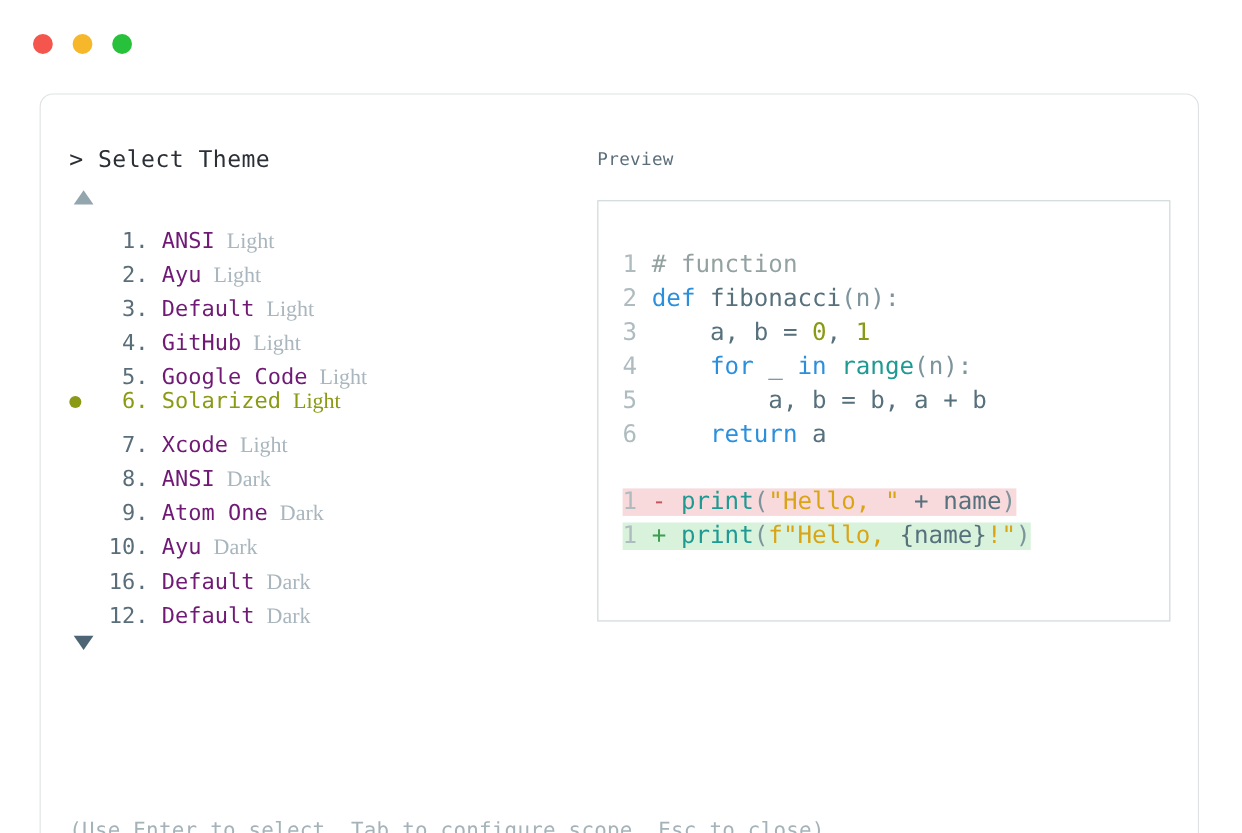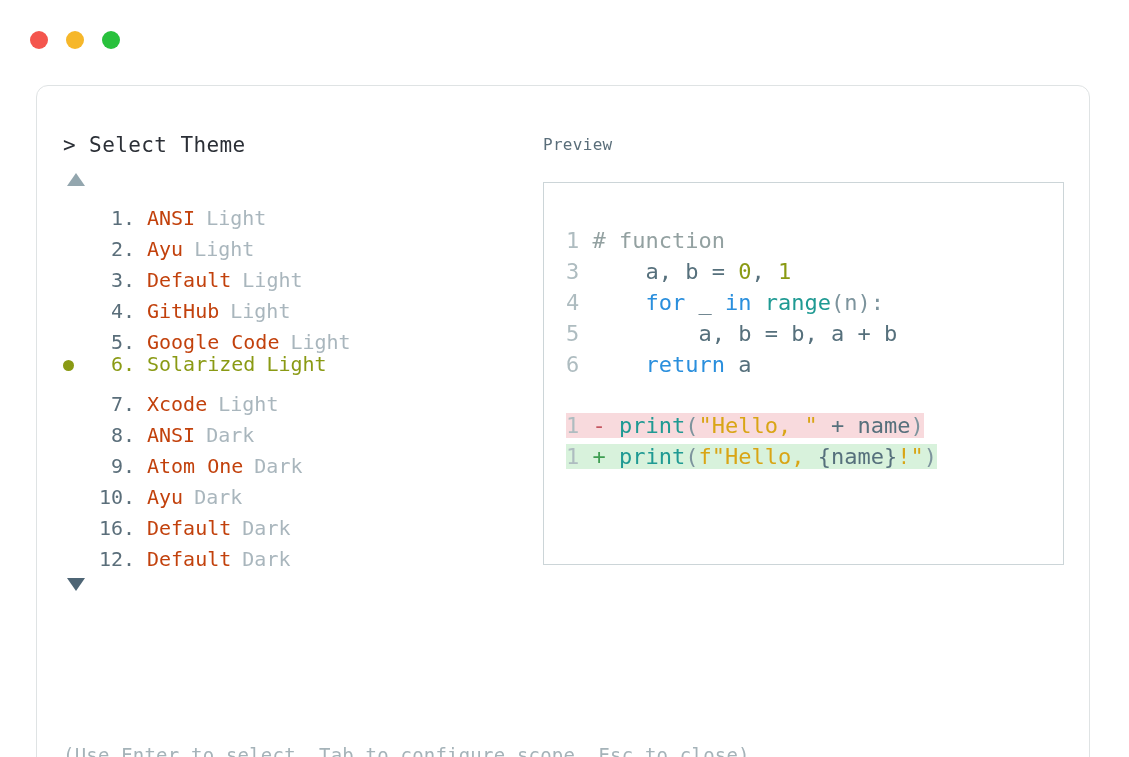--- a/index.html
+++ b/index.html
@@ -125,22 +125,22 @@
     width: 46px;
     flex: 0 0 46px;
     text-align: right;
     color: #5a6e7a;
   }
   .dotsep {
     flex: 0 0 auto;
     color: #5a6e7a;
     padding-right: 12px;
   }
-  .tname { color: #c2410c; }
-  .tvariant { color: #a9b6bd; padding-left: 11px; }
+  .tname { color: #701a75; }
+  .tvariant { color: #a9b6bd; padding-left: 11px; font-family: Liberation Serif, serif; }
 
   .theme-row.selected .idx,
   .theme-row.selected .dotsep,
   .theme-row.selected .tname,
   .theme-row.selected .tvariant {
     color: #8a9a14;
   }
 
   
   .preview-col {
@@ -235,20 +235,21 @@
         </ul>
 
       <div class="scroll-arrow down"></div>
     </div>
 
     <div class="preview-col">
       <div class="preview-label">Preview</div>
       <div class="code-panel">
         <div>
             <div class="code-line"><span class="lineno">1 </span><span class="tok-comment"># function</span></div>
+            <div class="code-line"><span class="lineno">2 </span><span class="tok-keyword">def </span><span class="tok-plain">fibonacci</span><span class="tok-punct">(n):</span></div>
             <div class="code-line"><span class="lineno">3 </span><span class="tok-plain">    a, b = </span><span class="tok-num">0</span><span class="tok-plain">, </span><span class="tok-num">1</span></div>
             <div class="code-line"><span class="lineno">4 </span><span class="tok-plain">    </span><span class="tok-keyword">for</span><span class="tok-plain"> _ </span><span class="tok-keyword">in</span><span class="tok-plain"> </span><span class="tok-func">range</span><span class="tok-punct">(n):</span></div>
             <div class="code-line"><span class="lineno">5 </span><span class="tok-plain">        a, b = b, a + b</span></div>
             <div class="code-line"><span class="lineno">6 </span><span class="tok-plain">    </span><span class="tok-keyword">return</span><span class="tok-plain"> a</span></div>
           </div>
         <div class="diff-block">
             <div class="code-line"><span class="hl-del"><span class="lineno">1 </span><span class="tok-delmark">- </span><span class="tok-func">print</span><span class="tok-punct">(</span><span class="tok-str">"Hello, "</span><span class="tok-plain"> + </span><span class="tok-plain">name</span><span class="tok-punct">)</span></span></div>
             <div class="code-line"><span class="hl-add"><span class="lineno">1 </span><span class="tok-addmark">+ </span><span class="tok-func">print</span><span class="tok-punct">(</span><span class="tok-str">f"Hello, </span><span class="tok-plain">{name}</span><span class="tok-str">!</span><span class="tok-str">"</span><span class="tok-punct">)</span></span></div>
           </div>
       </div>

